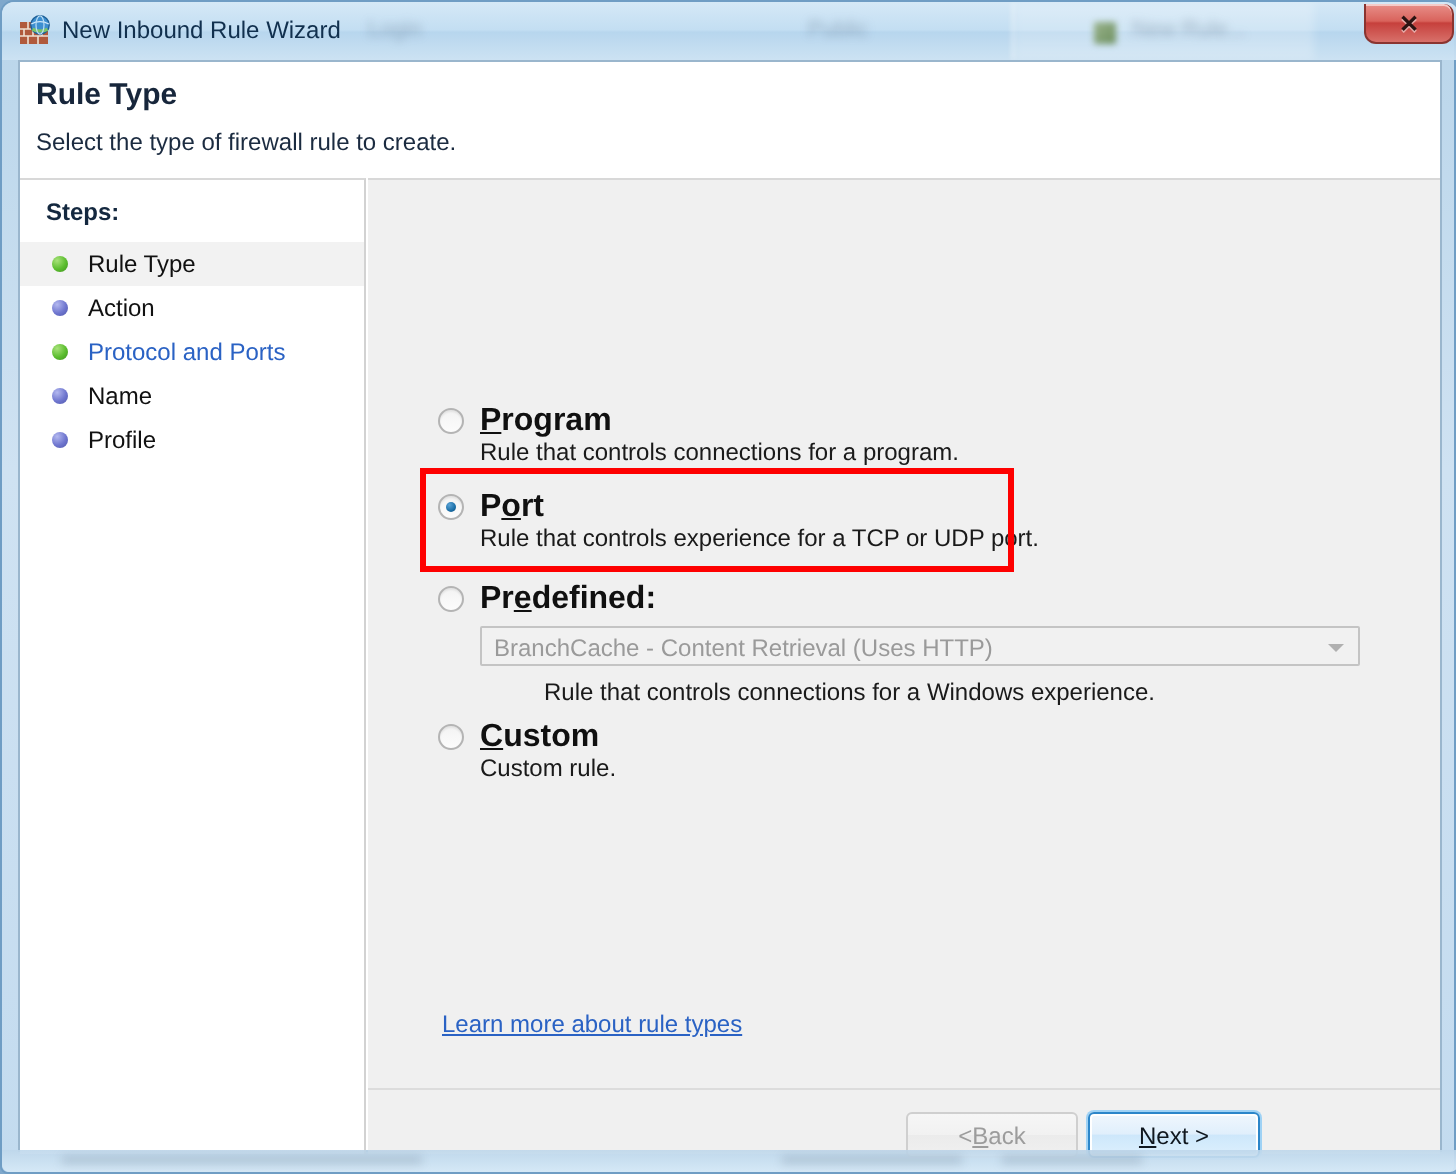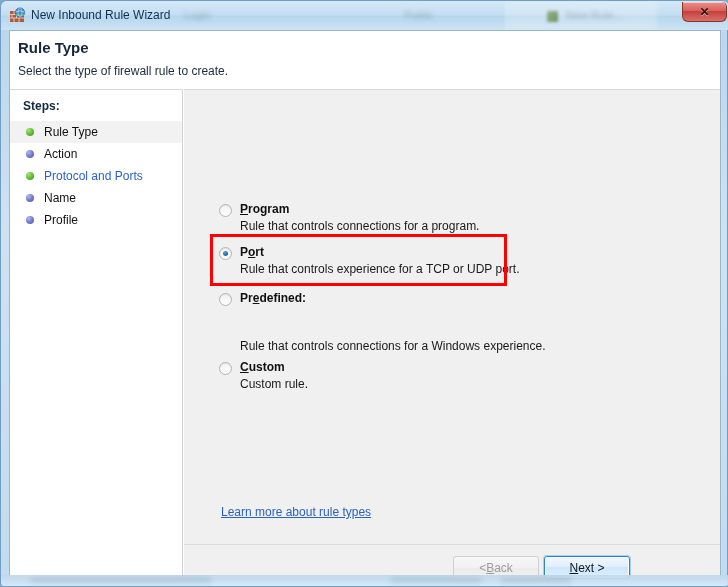--- a/index.html
+++ b/index.html
@@ -218,21 +218,21 @@
     content: "";
     position: absolute;
     left: 3px; top: 3px;
     width: 5px; height: 5px;
     border-radius: 50%;
     background: radial-gradient(circle at 35% 30%, #5aa3d6 0%, #1b6fa8 60%, #0d4a74 100%);
   }
   .opt-title {
     position: absolute;
     left: 26px; top: 0px;
-    font-size: 12px;
+    font-size: 16px;
     font-weight: bold;
     color: #101010;
     cursor: pointer;
   }
   .opt-desc {
     position: absolute;
     left: 26px; top: 17px;
     font-size: 12px;
     color: #1a1a1a;
   }
@@ -425,23 +425,27 @@
         <span class="opt-desc">Rule that controls experience for a TCP or UDP port.</span>
       </div>
 
       <div id="annotation-box"></div>
 
       <div class="option" style="top:201px;">
         <span class="radio"></span>
         <span class="opt-title"><span>Pr</span><span class="ul">e</span><span>defined:</span></span>
       </div>
 
+      <div id="predefined-combo">
+        <span id="predefined-combo-text">BranchCache - Content Retrieval (Uses HTTP)</span>
+        <span id="combo-arrow-icon"></span>
+      </div>
 
       <div class="option" style="top:249px;">
-        <span class="opt-desc" style="top:0;">Rule that controls connections for a Windows experience.</span>
+        <span class="opt-desc" style="top:0;margin-left:32px;">Rule that controls connections for a Windows experience.</span>
       </div>
 
       <div class="option" style="top:270px;">
         <span class="radio"></span>
         <span class="opt-title"><span class="ul">C</span><span>ustom</span></span>
         <span class="opt-desc">Custom rule.</span>
       </div>
 
       <div id="learn-more-link">Learn more about rule types</div>
 

